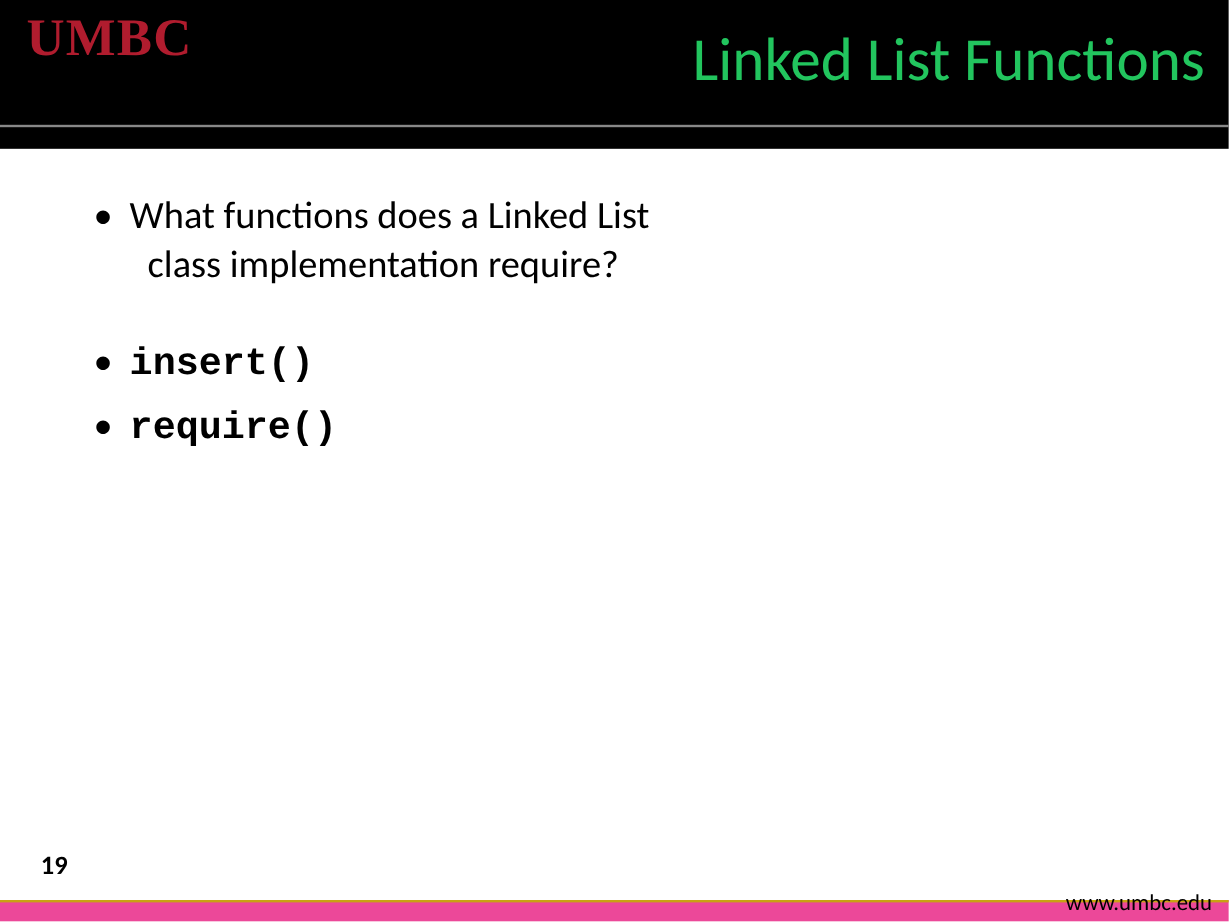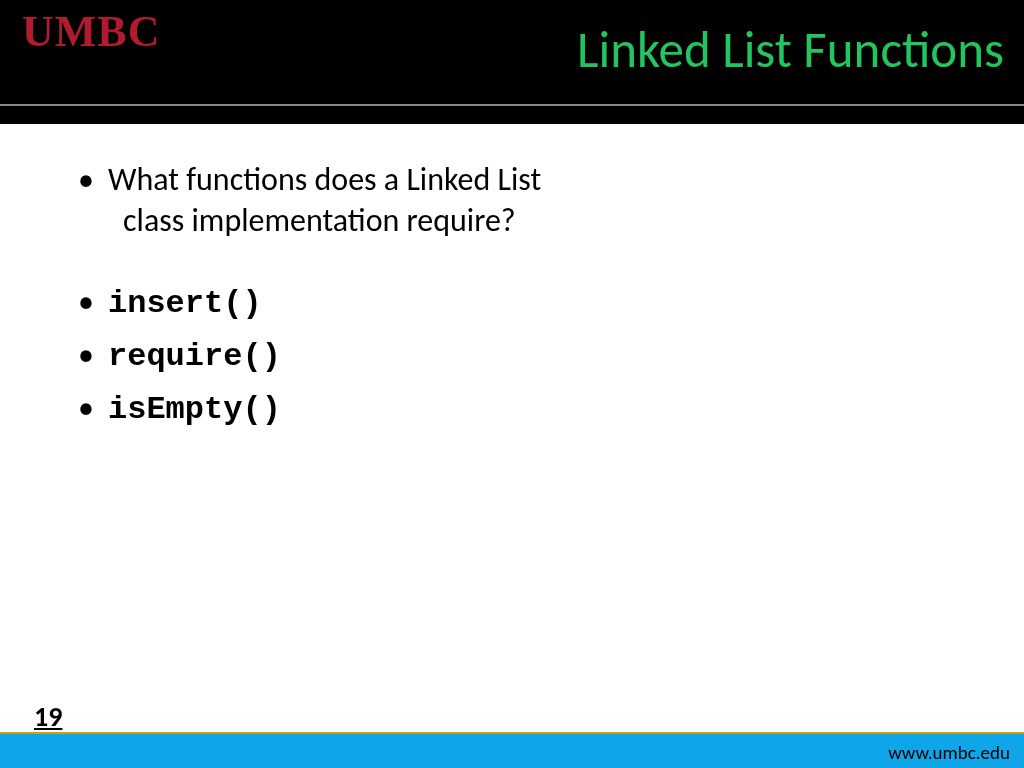--- a/index.html
+++ b/index.html
@@ -10,22 +10,22 @@
   .logo-main { color: #b01c2e; font-family: "Times New Roman", serif; font-weight: bold; font-size: 44px; letter-spacing: 1px; line-height: 1; }
   .logo-sub { color: #e6e6e6; font-family: Arial, sans-serif; font-size: 10px; letter-spacing: 4.2px; margin-top: 6px; white-space: nowrap; }
   .title { position: absolute; right: 20px; top: 18px; color: #22c55e; font-size: 51px; font-weight: 400; font-family: Calibri, "Segoe UI", Arial, sans-serif; }
   .hr { position: absolute; left:0; right:0; top:104px; height:2px; background:#888; }
   .body { position: absolute; left: 70px; top: 160px; right: 60px; }
   .bullet { position: relative; padding-left: 38px; font-size: 32px; line-height: 1.28; color: #000; margin-bottom: 10px; }
   .bullet::before { content: "•"; position: absolute; left: 8px; top: 0; font-size: 32px; }
   .gap { height: 30px; }
   .mono { font-family: "Courier New", monospace; font-weight: bold; }
   .b1 .line2 { margin-left: 15px; }
-  .footer { position: absolute; left:0; right:0; bottom:0; height:36px; background:#0ea5e9; border-top: 2px solid #c9a213; }
-  .pagenum { position:absolute; left:34px; bottom:34px; font-weight:bold; font-size:28px; color:#000;text-decoration:underline; }
+  .footer { position: absolute; left:0; right:0; bottom:0; height:18px; background:#ec4899; border-top: 2px solid #c9a213; }
+  .pagenum { position:absolute; left:34px; bottom:34px; font-weight:bold; font-size:22px; color:#000; }
   .url { position:absolute; right:14px; bottom:4px; font-size:19px; color:#000; }
 </style>
 </head>
 <body>
 
 <div class="slide">
   <div class="header">
     <div class="logo">
       <div class="logo-main">UMBC</div>
     </div>
@@ -38,22 +38,19 @@
       <span>What functions does a Linked List</span><br>
       <span class="line2">class implementation require?</span>
     </div>
     <div class="gap"></div>
     <div class="bullet">
       <span class="mono">insert()</span>
     </div>
     <div class="bullet">
       <span class="mono">require()</span>
     </div>
-    <div class="bullet">
-      <span class="mono">isEmpty()</span>
-    </div>
   </div>
 
   <div class="pagenum">19</div>
   <div class="footer">
     <div class="url">www.umbc.edu</div>
   </div>
 </div>
 
 </body></html>

